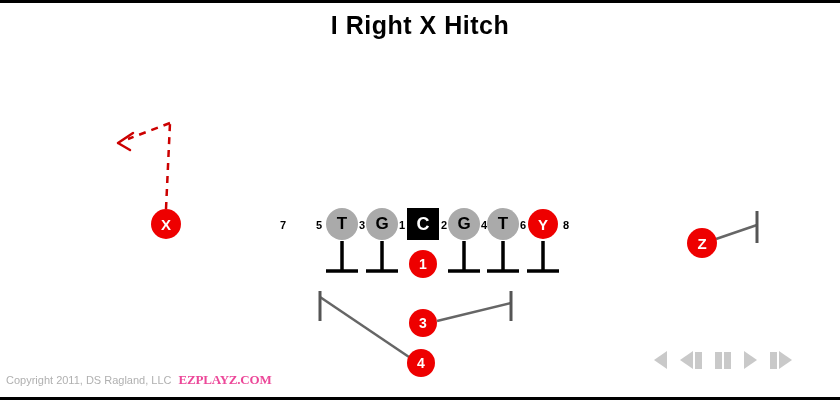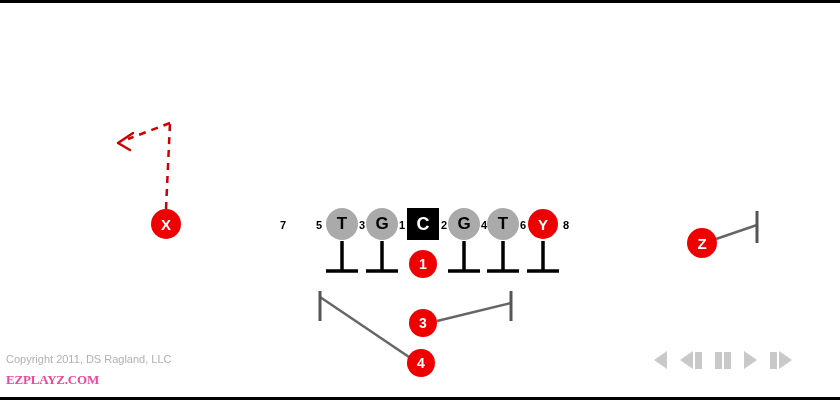--- a/index.html
+++ b/index.html
@@ -94,24 +94,23 @@
     font-family: "Liberation Sans", sans-serif;
     transform: translate(-50%, -50%);
     z-index: 4;
   }
   
   #footer {
     position: absolute;
     left: 6px;
     bottom: 9px;
     display: flex;
-    align-items: flex-start;
+    align-items: center;
     gap: 7px;
     z-index: 6;
-    flex-direction: column;
   }
   #copyright-text {
     font-size: 11px;
     color: #b0b0b0;
     font-family: "Liberation Sans", sans-serif;
   }
   #site-link {
     font-size: 13px;
     font-weight: bold;
     color: #ec4899;
@@ -151,20 +150,21 @@
     width: 7px; height: 17px;
     background: #c9c9c9;
   }
   .bar-thin { width: 7px; height: 17px; background: #c9c9c9; }
 </style>
 </head>
 <body>
 
 <div id="page">
 
+  <div id="play-title">I Right X Hitch</div>
 
   <svg id="field" viewBox="0 0 840 400">
 
     <g>
       <path d="M166,206 L170,120" stroke="#cc0000" stroke-width="2.5" fill="none" stroke-dasharray="7,6" stroke-linecap="butt"></path>
       <path d="M170,120 L128,136" stroke="#cc0000" stroke-width="2.5" fill="none" stroke-dasharray="7,6" stroke-linecap="butt"></path>
       <path d="M118,140 L133,130 M118,140 L130,147" stroke="#cc0000" stroke-width="2.5" fill="none" stroke-linecap="round"></path>
     </g>
 
     <g>

